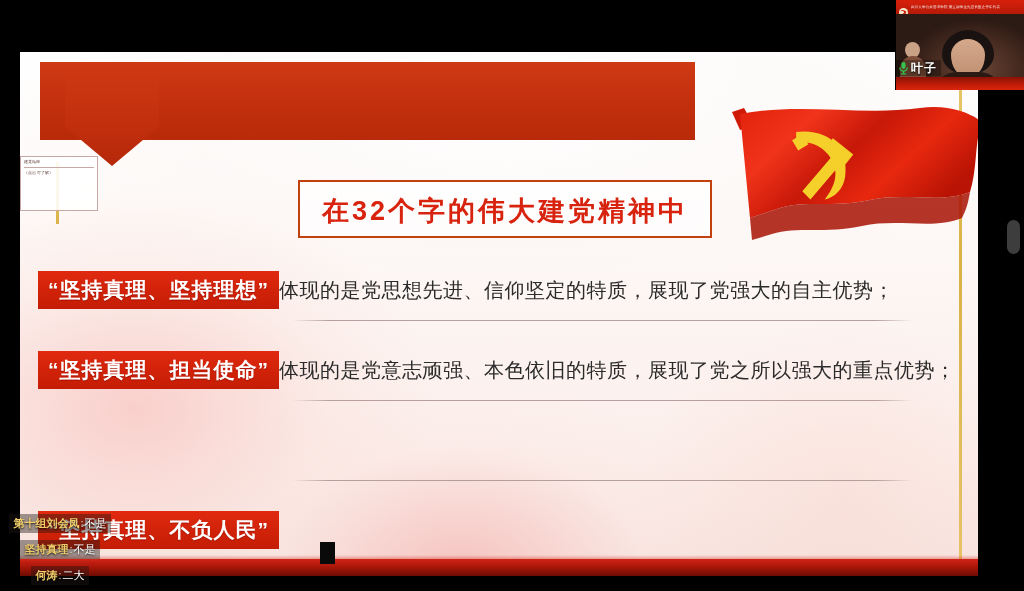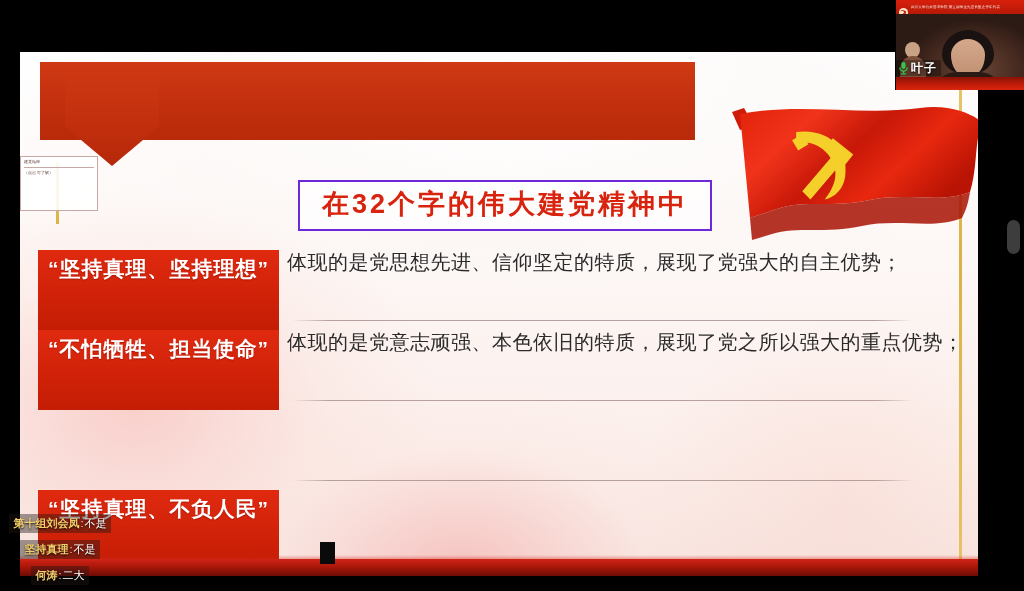--- a/index.html
+++ b/index.html
@@ -103,22 +103,22 @@
   .flag-wrap {
     position: absolute;
     left: 690px; top: 48px;
     width: 280px; height: 160px;
   }
 
   
   .title-plate {
     position: absolute;
     left: 278px; top: 128px;
-    padding: 9px 22px 11px;
-    border: 2px solid #6d28d9;
+    padding: 16px 22px 11px;
+    border: 2px solid #c2410c;
     background: rgba(255,255,255,0.72);
   }
   .title-text {
     font-size: 27px;
     font-weight: bold;
     letter-spacing: 3px;
     color: #d8230f;
     line-height: 1;
     white-space: nowrap;
     text-shadow: 0 1px 0 rgba(255,255,255,.7);
@@ -127,41 +127,41 @@
   
   .rows {
     position: absolute;
     left: 10px; top: 198px;
     width: 905px;
   }
   .row {
     position: relative;
     height: 80px;
     display: flex;
+    align-items: center;
   }
   .row-tag {
     flex: 0 0 auto;
     background: linear-gradient(180deg,#e02a10 0%, #d02208 55%, #c41d05 100%);
     color: #ffffff;
     font-size: 21px;
     font-weight: bold;
     letter-spacing: 1px;
     padding: 8px 10px 9px;
     line-height: 1;
     white-space: nowrap;
     margin-left: 8px;
     text-shadow: 0 1px 1px rgba(120,0,0,.45);
   }
   .row-body {
     flex: 1 1 auto;
     font-size: 20px;
     color: #2b2b2b;
     line-height: 1.25;
     letter-spacing: .5px;
-    padding-left: 8px;
     white-space: nowrap;
   }
   .row-rule {
     position: absolute;
     left: 262px; right: 22px; bottom: 9px;
     height: 1px;
     background: linear-gradient(90deg, rgba(190,168,166,.0) 0%, rgba(170,146,144,.85) 6%, rgba(170,146,144,.85) 94%, rgba(190,168,166,0) 100%);
   }
   .row:last-child .row-rule { bottom: 6px; }
 
@@ -399,21 +399,21 @@
       <div class="title-text">在32个字的伟大建党精神中</div>
     </div>
 
     <div class="rows">
       <div class="row">
         <div class="row-tag">“坚持真理、坚持理想”</div>
         <div class="row-body">体现的是党思想先进、信仰坚定的特质，展现了党强大的自主优势；</div>
         <div class="row-rule"></div>
       </div>
       <div class="row">
-        <div class="row-tag">“不怕牺牲、担当使命”</div>
+        <div class="row-tag">“坚持真理、担当使命”</div>
         <div class="row-body">体现的是党意志顽强、本色依旧的特质，展现了党之所以强大的重点优势；</div>
         <div class="row-rule"></div>
       </div>
       <div class="row">
         <div class="row-rule"></div>
       </div>
       <div class="row">
         <div class="row-tag">“坚持真理、不负人民”</div>
         <div class="row-rule"></div>
       </div>

